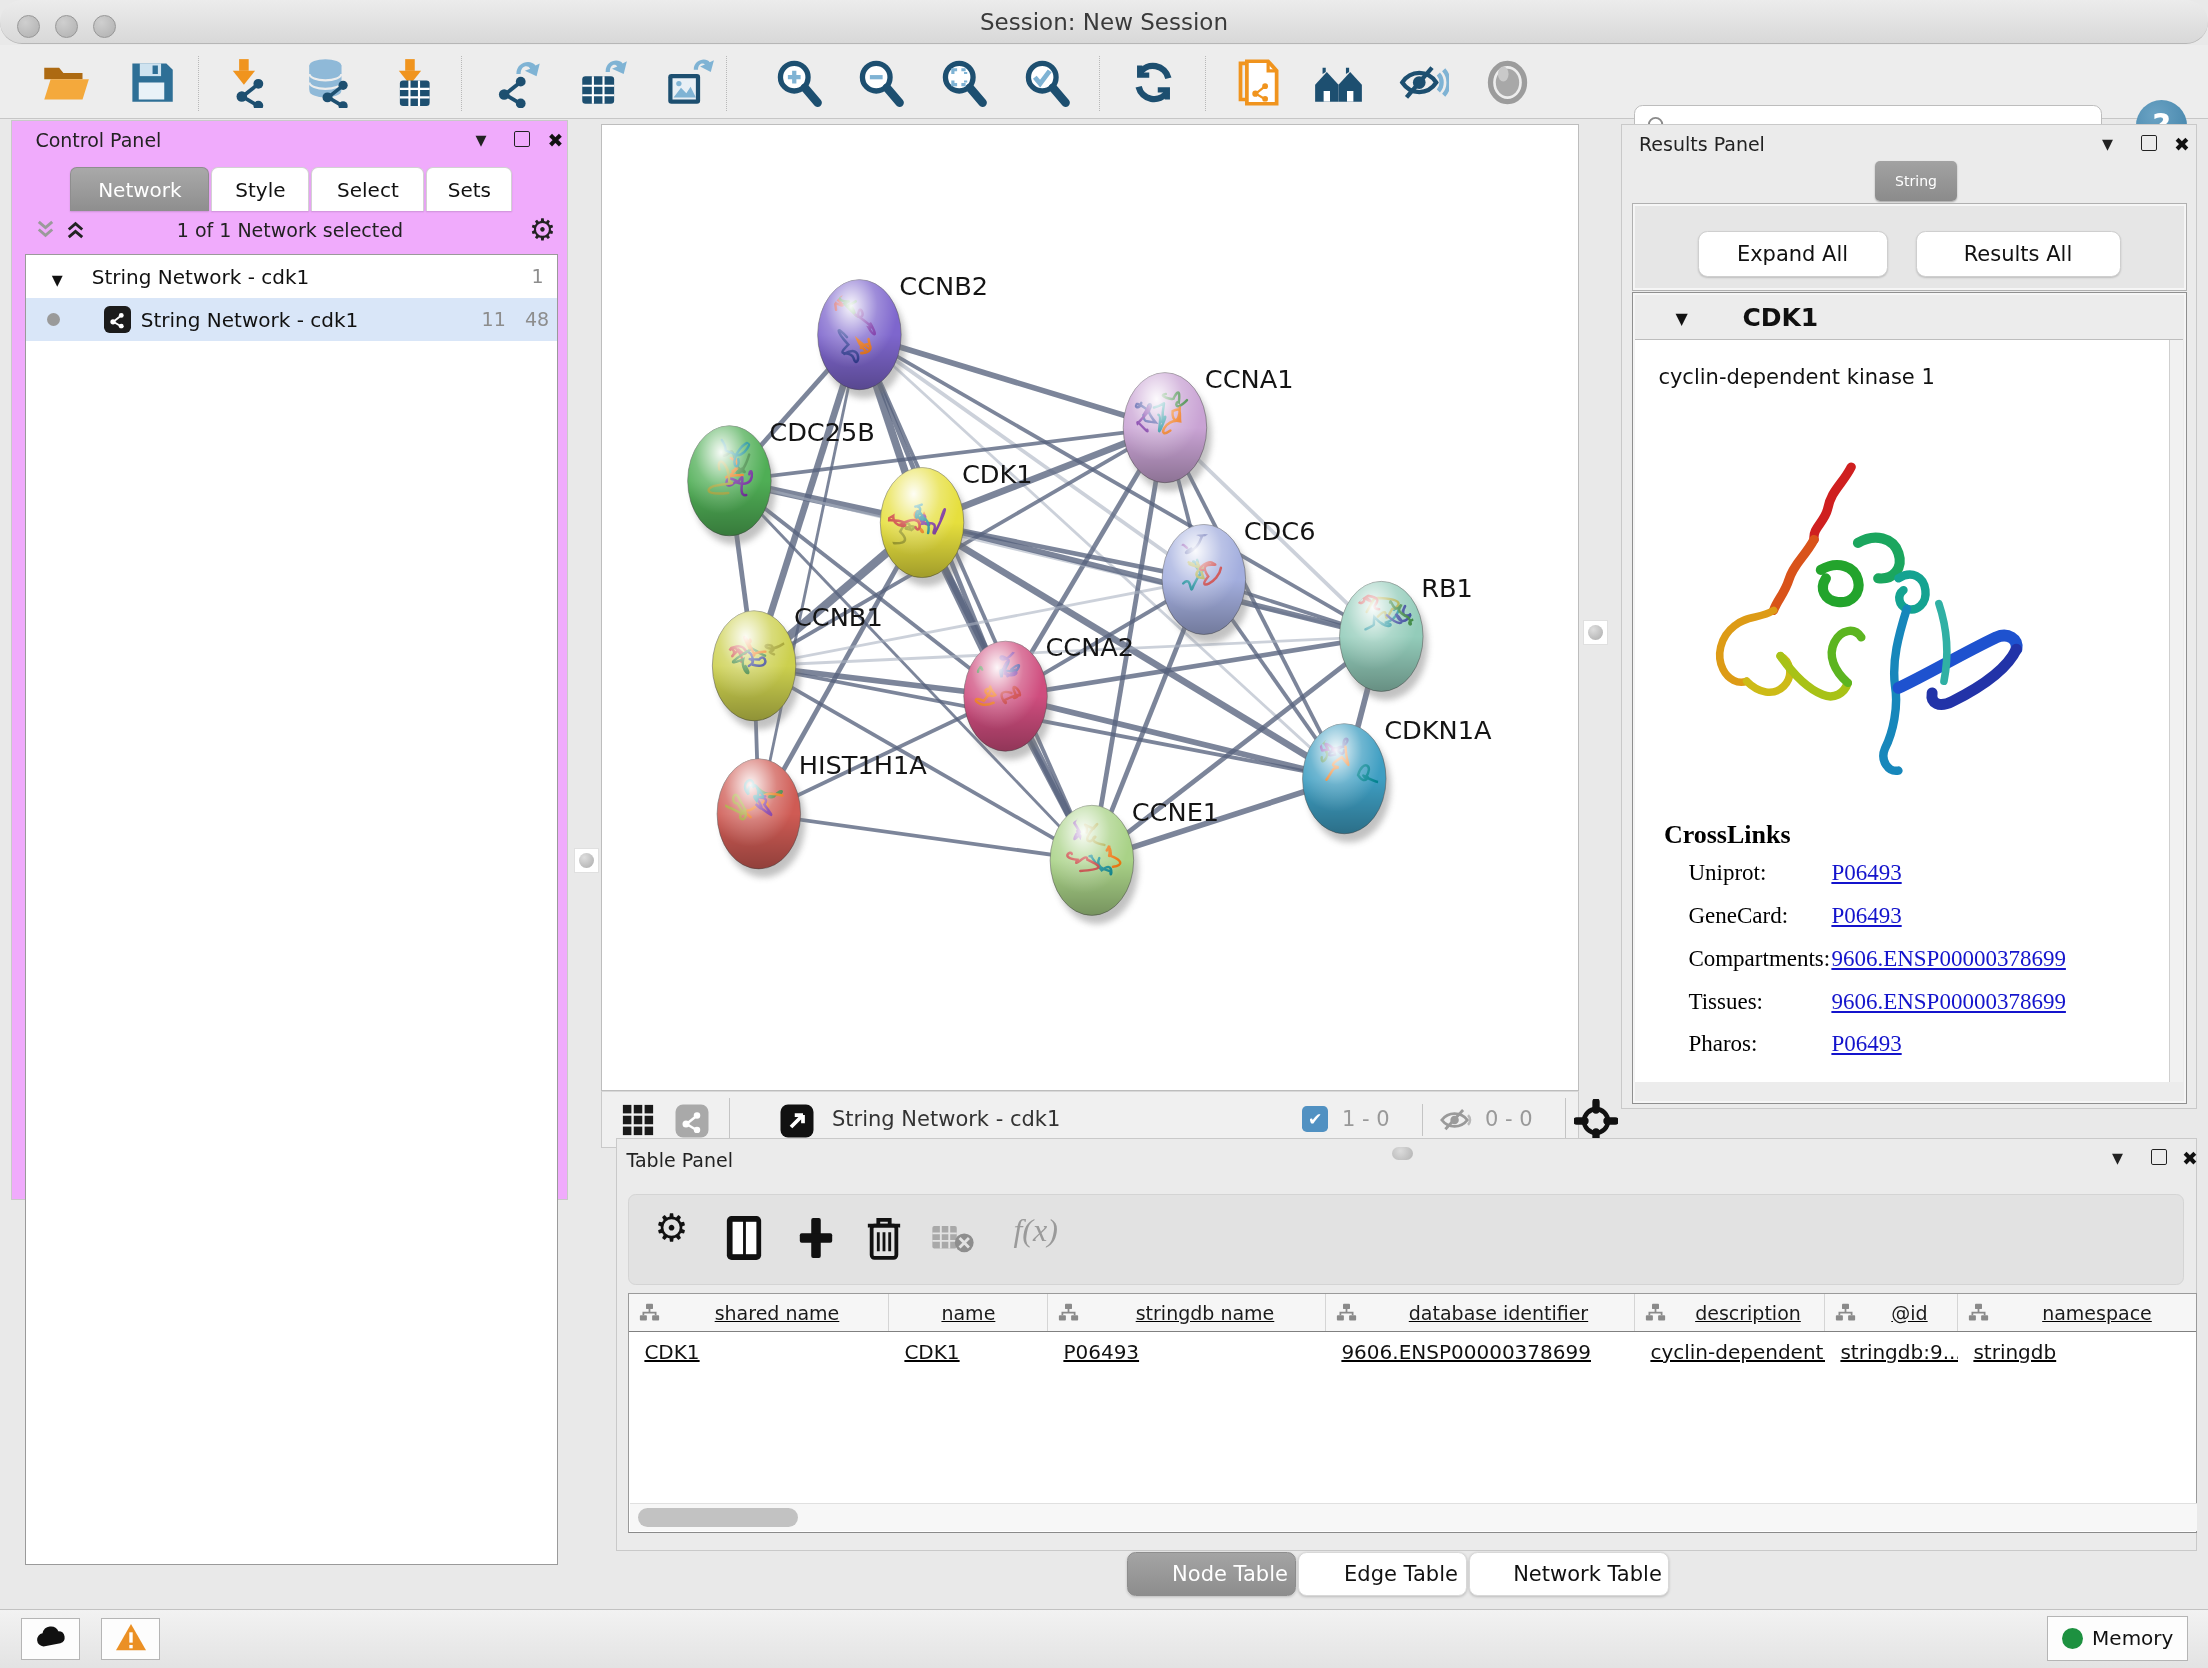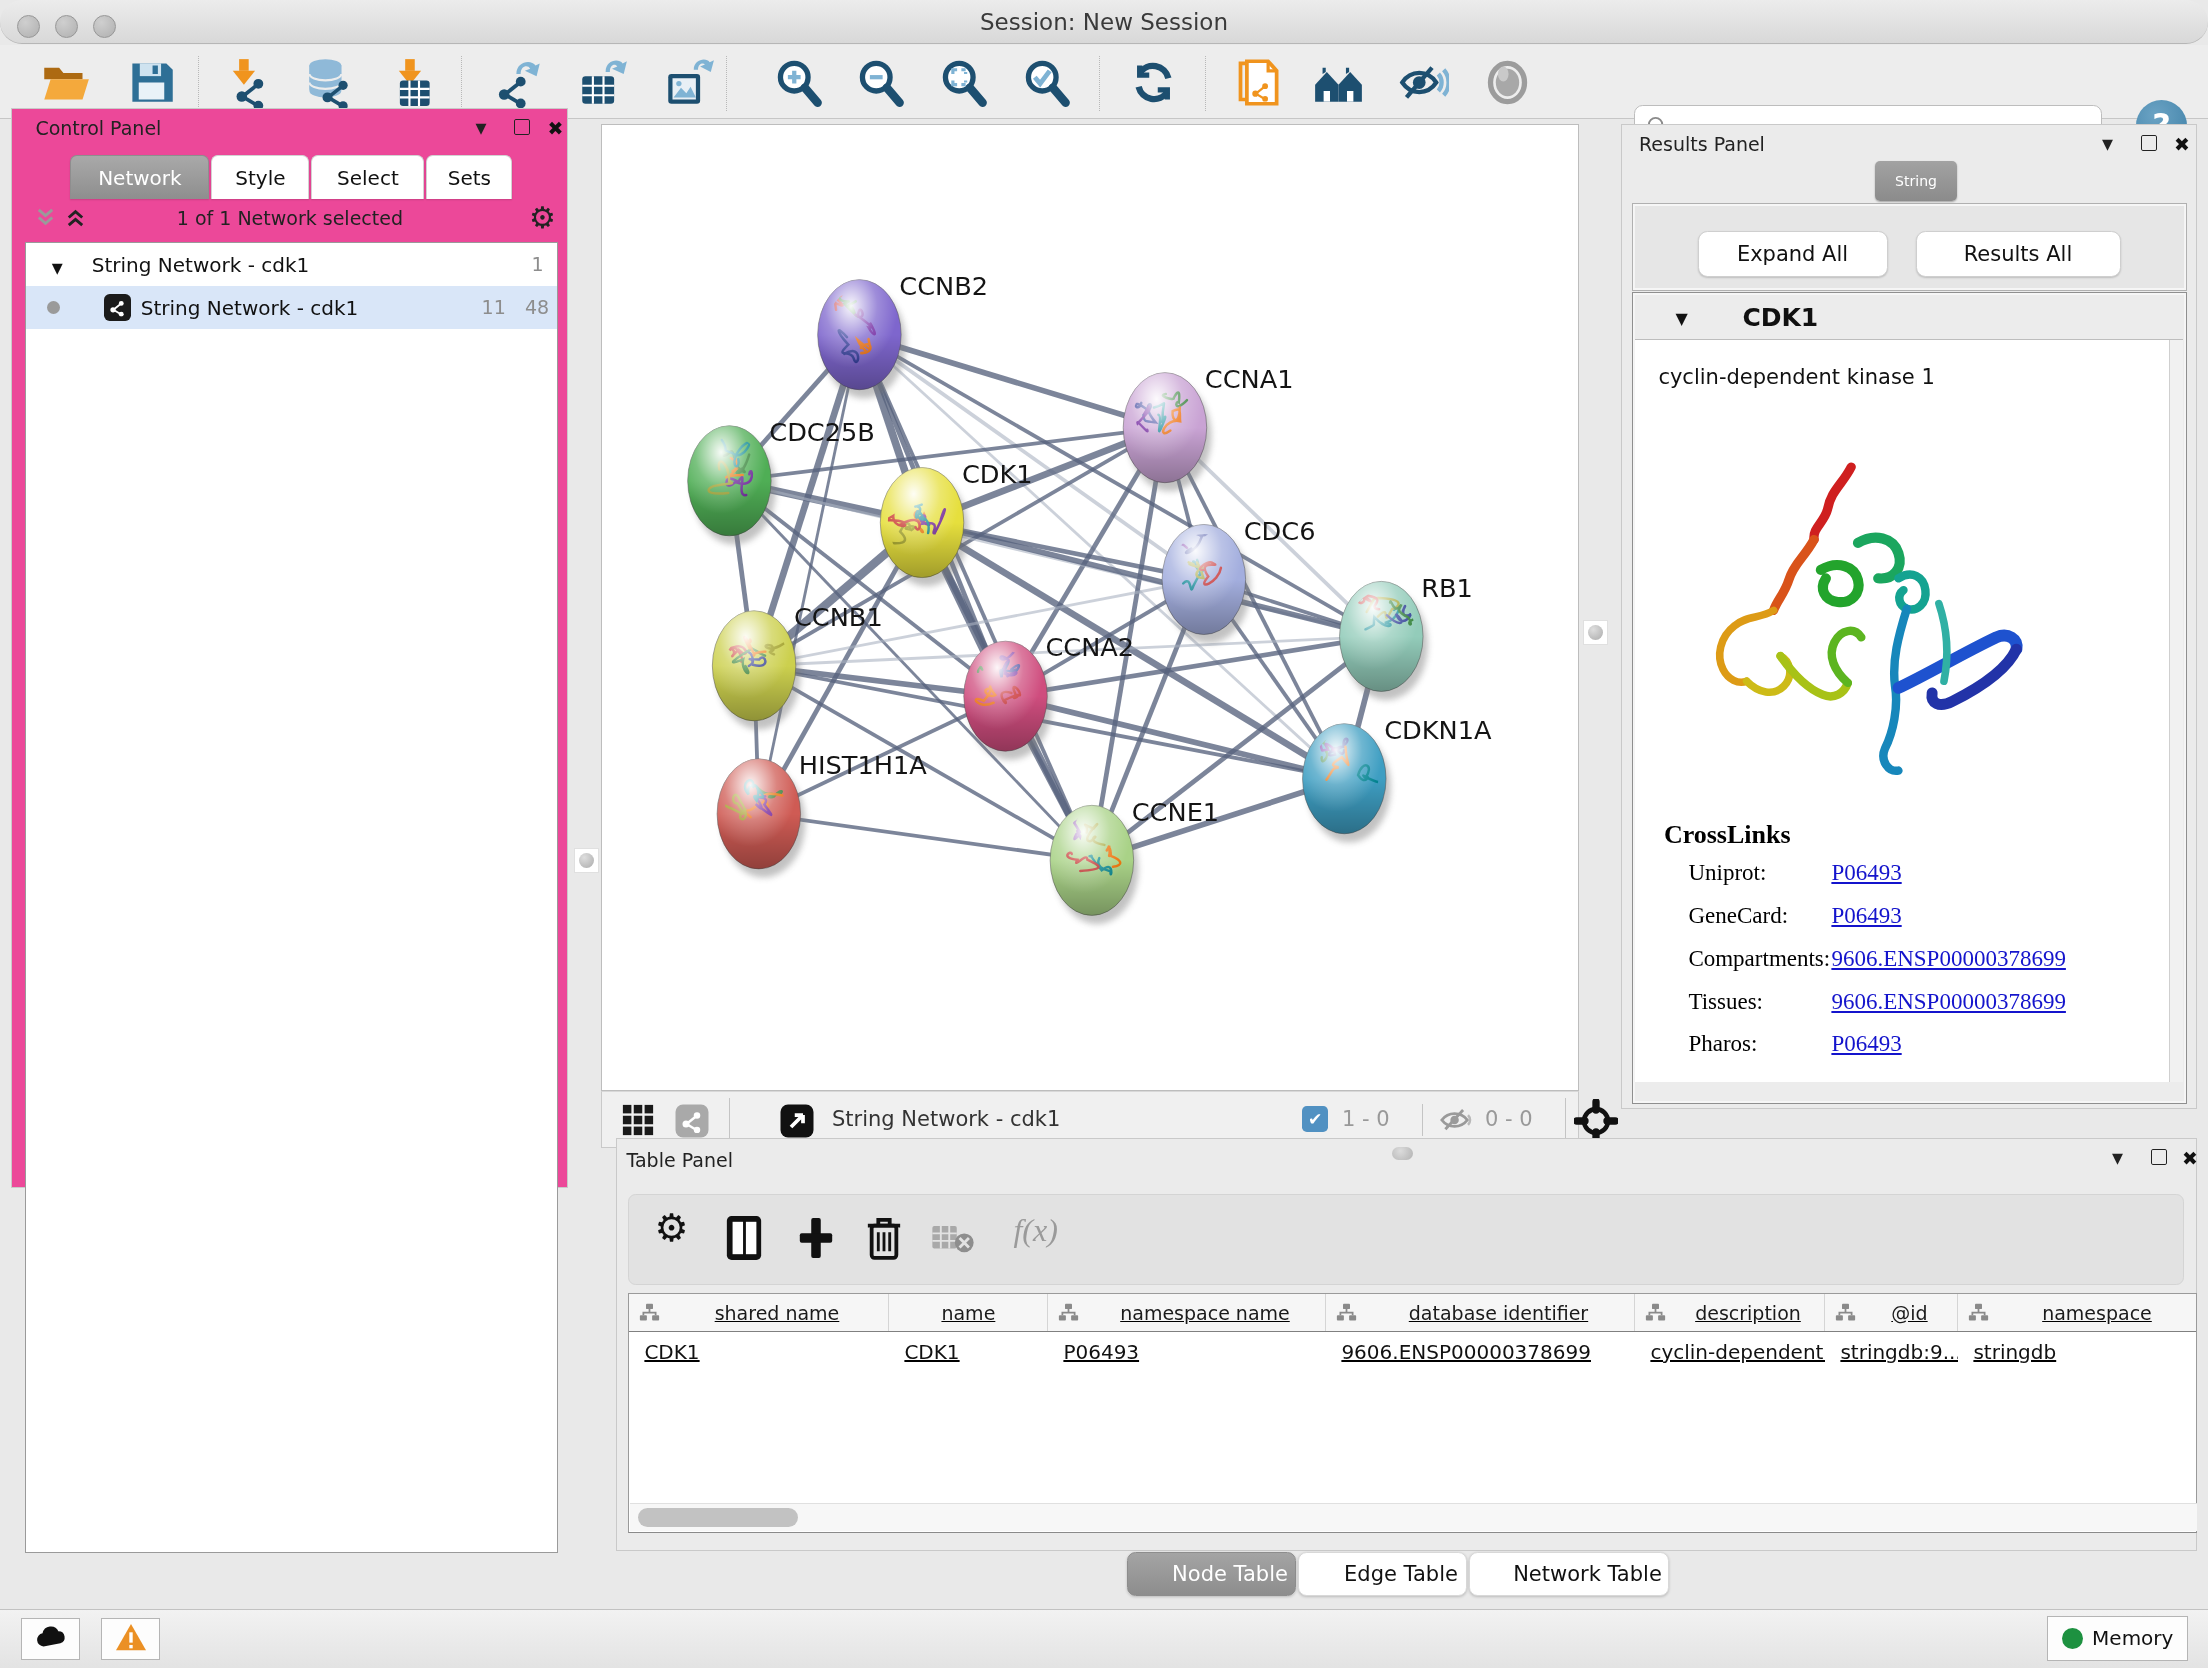--- a/index.html
+++ b/index.html
@@ -26,21 +26,21 @@
     background:radial-gradient(circle at 38% 30%,#6ba3c4,#3d7fa6);color:#fff;font-size:32px;font-weight:bold;line-height:51px;text-align:center;padding:0;}
 
   
   .phdr-title{font-size:19px;color:#222;}
   .ph-caret::before{content:"▼";font-size:14.3px;color:#222;}
   .ph-float{width:16px;height:16px;border:1.9px solid #222;border-radius:1.9px;display:inline-block;}
   .ph-close::before{content:"✖";font-size:19px;color:#111;font-weight:bold;}
   .phbtn{background:transparent;border:none;padding:0;cursor:pointer;position:absolute;top:7.6px;height:23px;}
 
   
-  .cpanel{position:absolute;left:11.4px;top:108px;width:557px;height:1080px;background:#ec4899;border:1px solid #c9c9c9;}
+  .cpanel{position:absolute;left:11.4px;top:120px;width:557px;height:1080px;background:#f0abfc;border:1px solid #c9c9c9;}
   .cp-title{position:absolute;left:23px;top:7.6px;}
   .tabrow .tab{position:absolute;top:46px;height:44px;border:1px solid #d2d2d2;border-bottom:none;
     background:#fff;color:#111;font-size:20px;border-radius:6.7px 6.7px 0 0;cursor:pointer;box-shadow:0 1px 1.9px rgba(0,0,0,.15);}
   .tabrow .tab.sel{background:linear-gradient(#a9a9a9,#8e8e8e);color:#fff;border-color:#8e8e8e;}
   .cp-sub{position:absolute;left:0;top:91px;width:100%;height:38px;}
   .cp-sub .summary{position:absolute;left:0;right:0;text-align:center;top:6.7px;font-size:19px;color:#222;}
   .chev{position:absolute;top:4.8px;background:none;border:none;padding:0;cursor:pointer;}
   .gearbtn{position:absolute;right:11.4px;top:0px;background:none;border:none;cursor:pointer;padding:0;}
   .gearbtn::before{content:"⚙";font-size:30px;color:#222;}
   .treebox{position:absolute;left:12.4px;top:133px;width:533px;height:1311px;background:#fff;border:1px solid #9a9a9a;}
@@ -735,21 +735,21 @@
             </svg>
             <span>shared name</span>
           </div>
         <div class="tbl-hc" style="width:159px">
             <span>name</span>
           </div>
         <div class="tbl-hc" style="width:278px">
             <svg viewBox="0 0 24 24" color="#8a8a8a">
               <use href="#sym-coltree"></use>
             </svg>
-            <span>namespace name</span>
+            <span>stringdb name</span>
           </div>
         <div class="tbl-hc" style="width:309px">
             <svg viewBox="0 0 24 24" color="#8a8a8a">
               <use href="#sym-coltree"></use>
             </svg>
             <span>database identifier</span>
           </div>
         <div class="tbl-hc" style="width:190px">
             <svg viewBox="0 0 24 24" color="#8a8a8a">
               <use href="#sym-coltree"></use>

